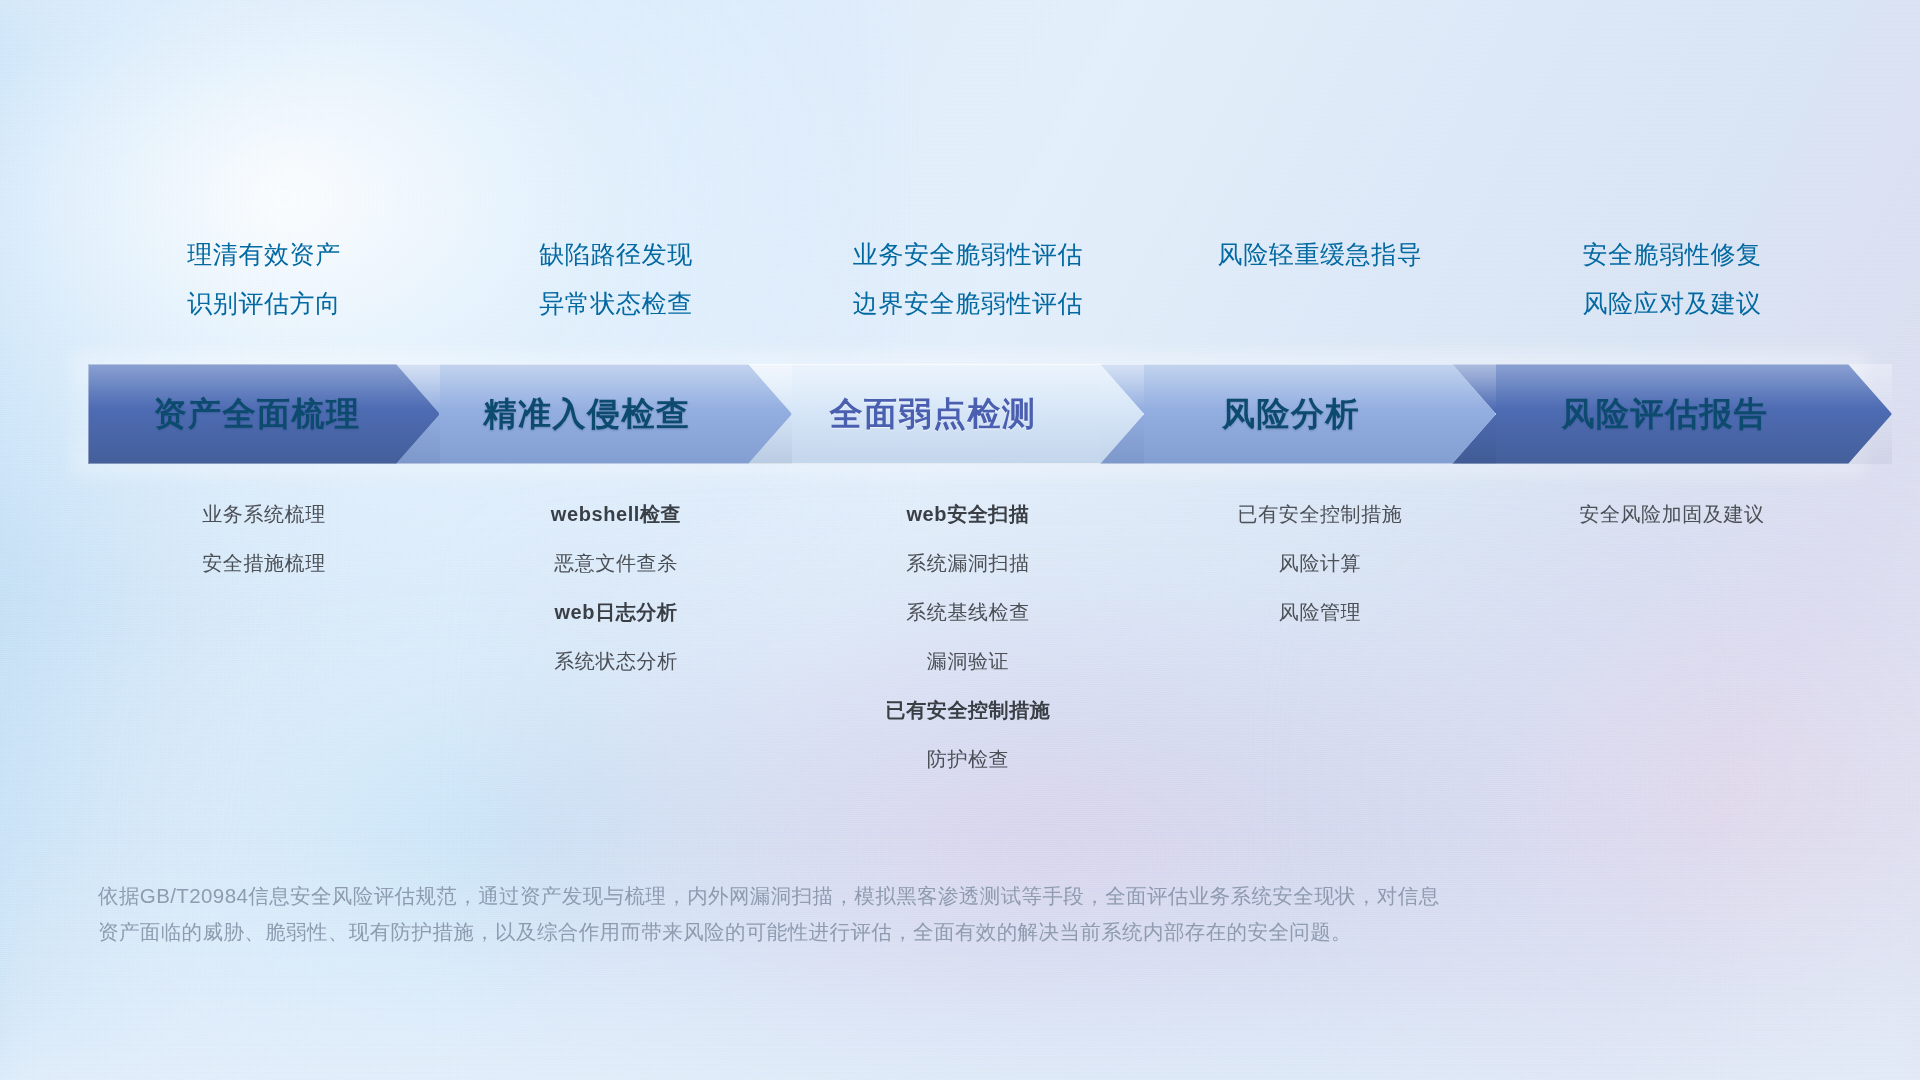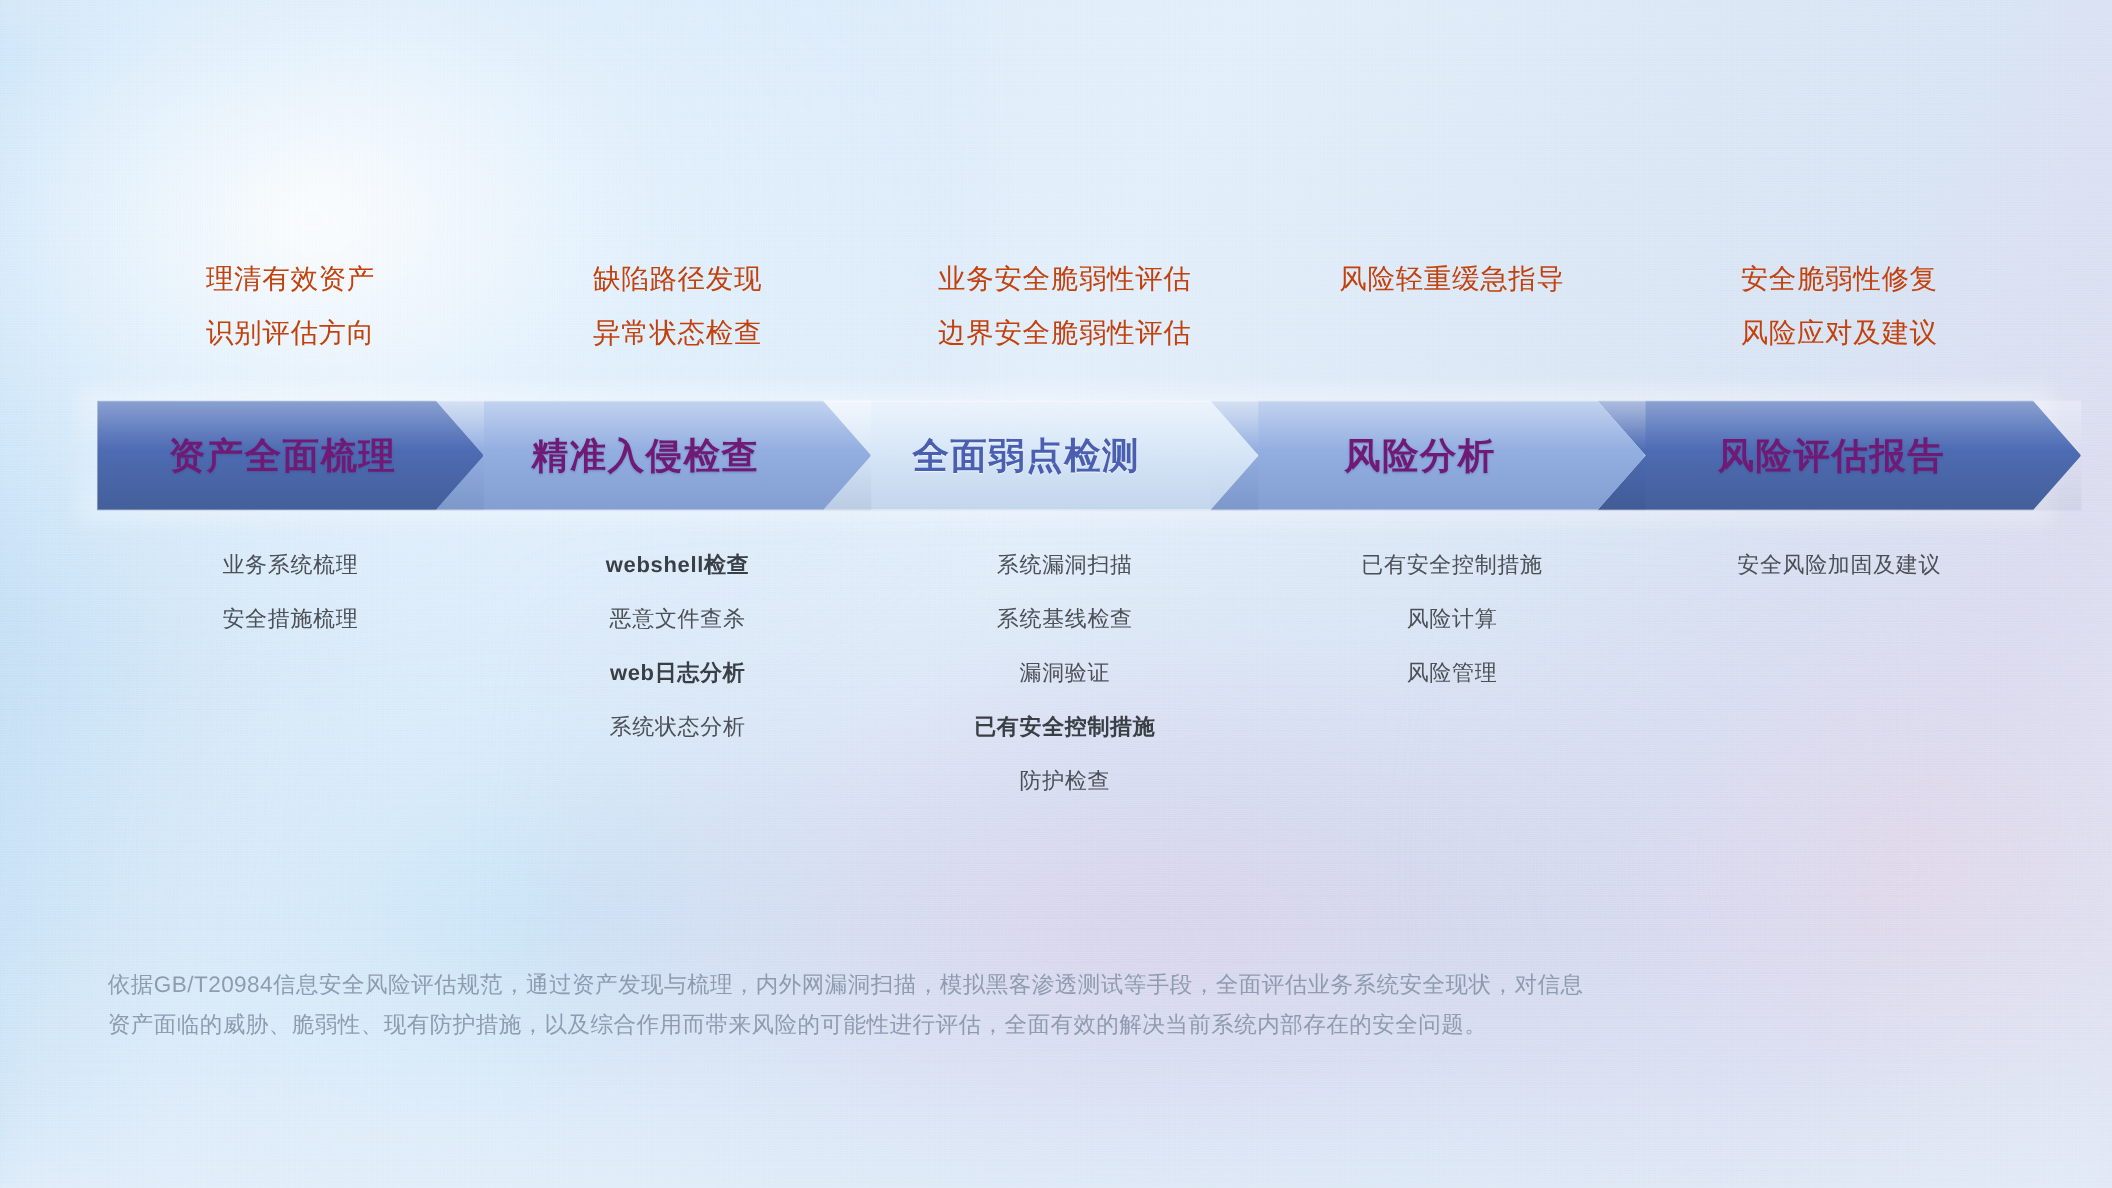--- a/index.html
+++ b/index.html
@@ -112,21 +112,21 @@
   .col {
     position: relative;
     text-align: center;
   }
 
   
   #top-labels { top: 230px; }
   .top-line {
     font-size: 25px;
     line-height: 49px;
-    color: #c2410c;
+    color: #0369a1;
     letter-spacing: 0.6px;
     white-space: nowrap;
   }
 
   
   #chevron-band {
     position: absolute;
     left: 88px;
     top: 364px;
     width: 1760px;
@@ -160,21 +160,21 @@
   }
   .chev-label {
     position: relative;
     z-index: 3;
     font-size: 33px;
     font-weight: bold;
     letter-spacing: 1.5px;
     white-space: nowrap;
     padding-right: 26px;
   }
-  .chev-label.light { color: #701a75; text-shadow: 0 1px 2px rgba(40,70,130,0.35); margin-left: 12px; }
+  .chev-label.light { color: #0c4a6e; text-shadow: 0 1px 2px rgba(40,70,130,0.35); margin-left: 12px; }
   .chev-label.blue  { color: #4a5fb0; text-shadow: 0 1px 1px rgba(255,255,255,0.65); }
 
   
   .band-halo {
     position: absolute;
     left: 70px; top: 352px;
     width: 1796px; height: 124px;
     background: linear-gradient(to bottom,
         rgba(255,255,255,0.34) 0%,
         rgba(255,255,255,0.12) 50%,
@@ -279,20 +279,21 @@
         <div class="item-line">业务系统梳理</div>
         <div class="item-line">安全措施梳理</div>
       </div>
       <div class="col" style="width: 352px; margin-left: 0px;">
         <div class="item-line strong">webshell检查</div>
         <div class="item-line">恶意文件查杀</div>
         <div class="item-line strong">web日志分析</div>
         <div class="item-line">系统状态分析</div>
       </div>
       <div class="col" style="width: 352px; margin-left: 0px;">
+        <div class="item-line strong">web安全扫描</div>
         <div class="item-line">系统漏洞扫描</div>
         <div class="item-line">系统基线检查</div>
         <div class="item-line">漏洞验证</div>
         <div class="item-line strong">已有安全控制措施</div>
         <div class="item-line">防护检查</div>
       </div>
       <div class="col" style="width: 352px; margin-left: 0px;">
         <div class="item-line">已有安全控制措施</div>
         <div class="item-line">风险计算</div>
         <div class="item-line">风险管理</div>

